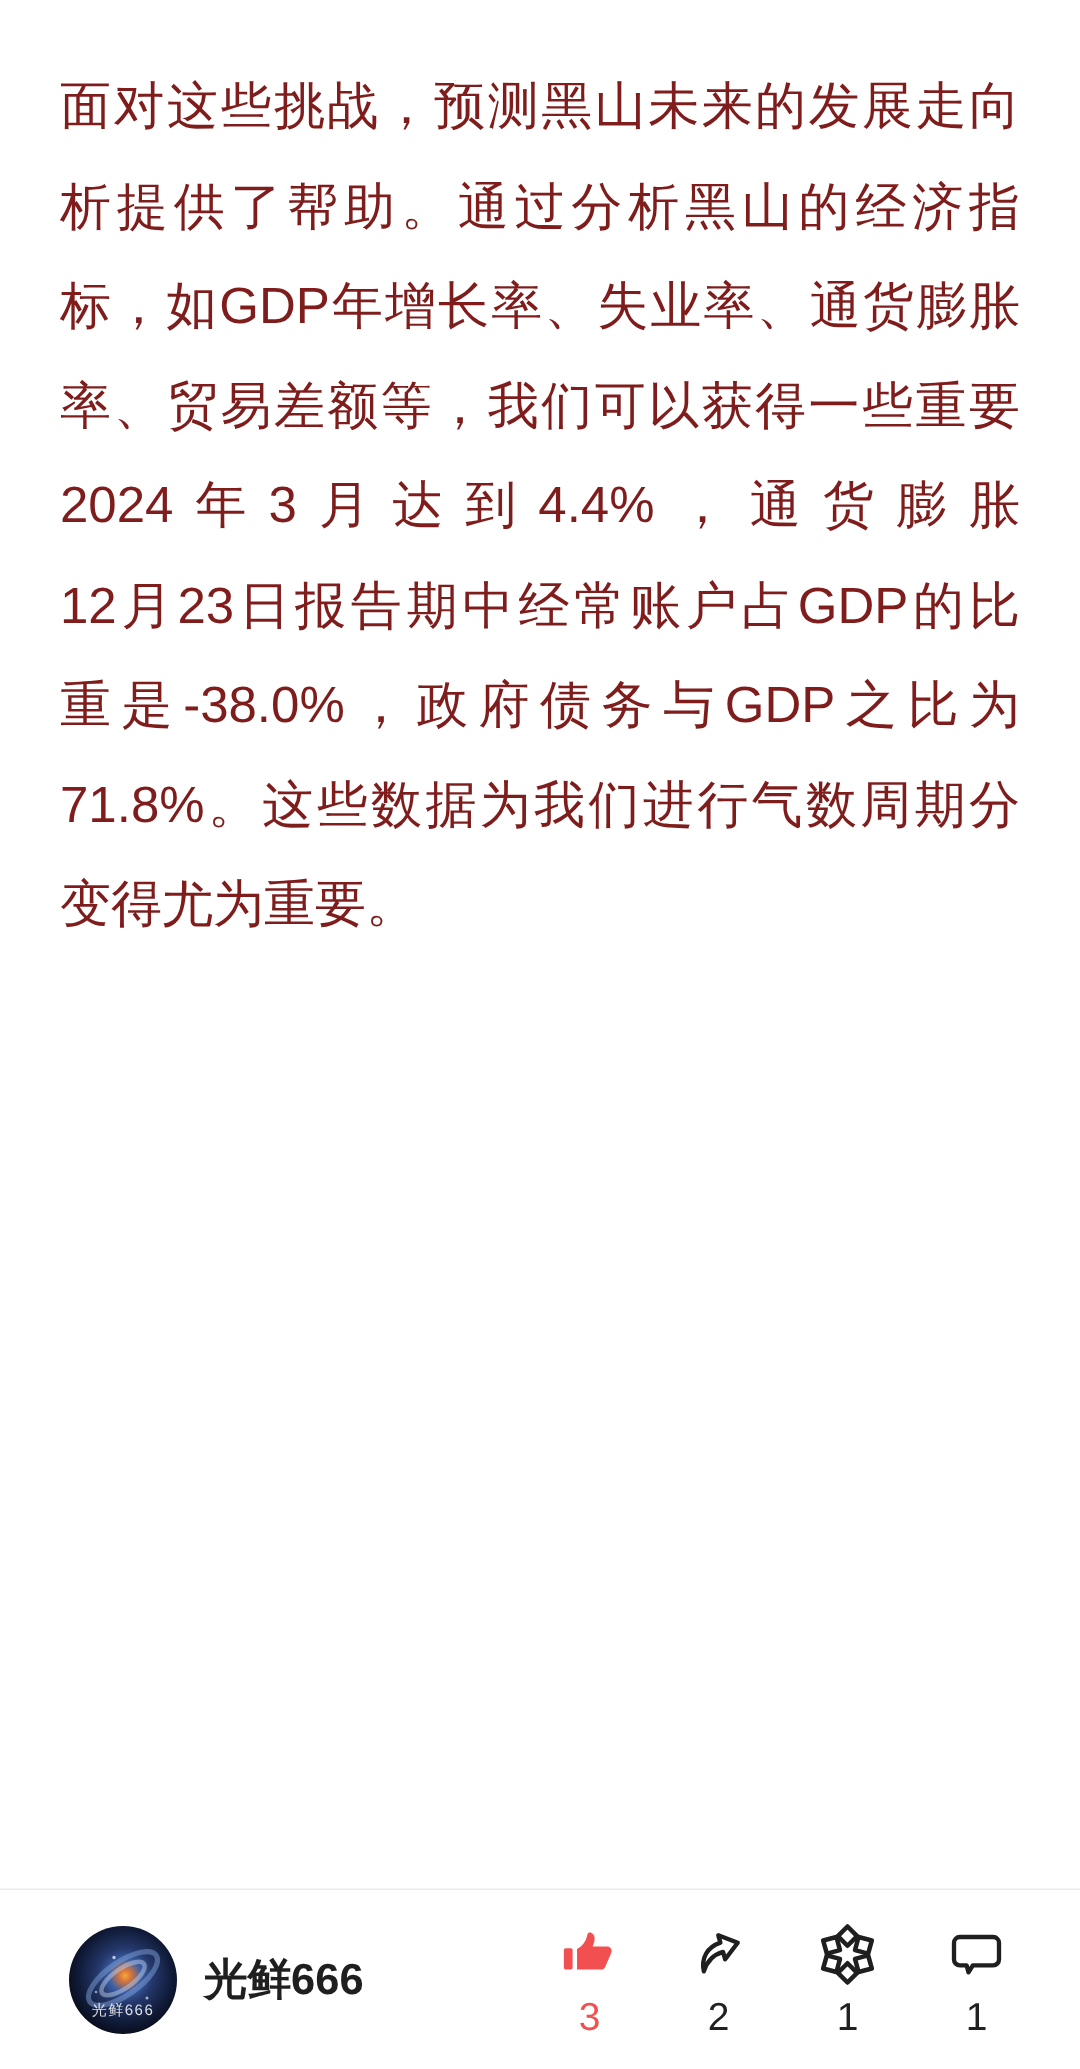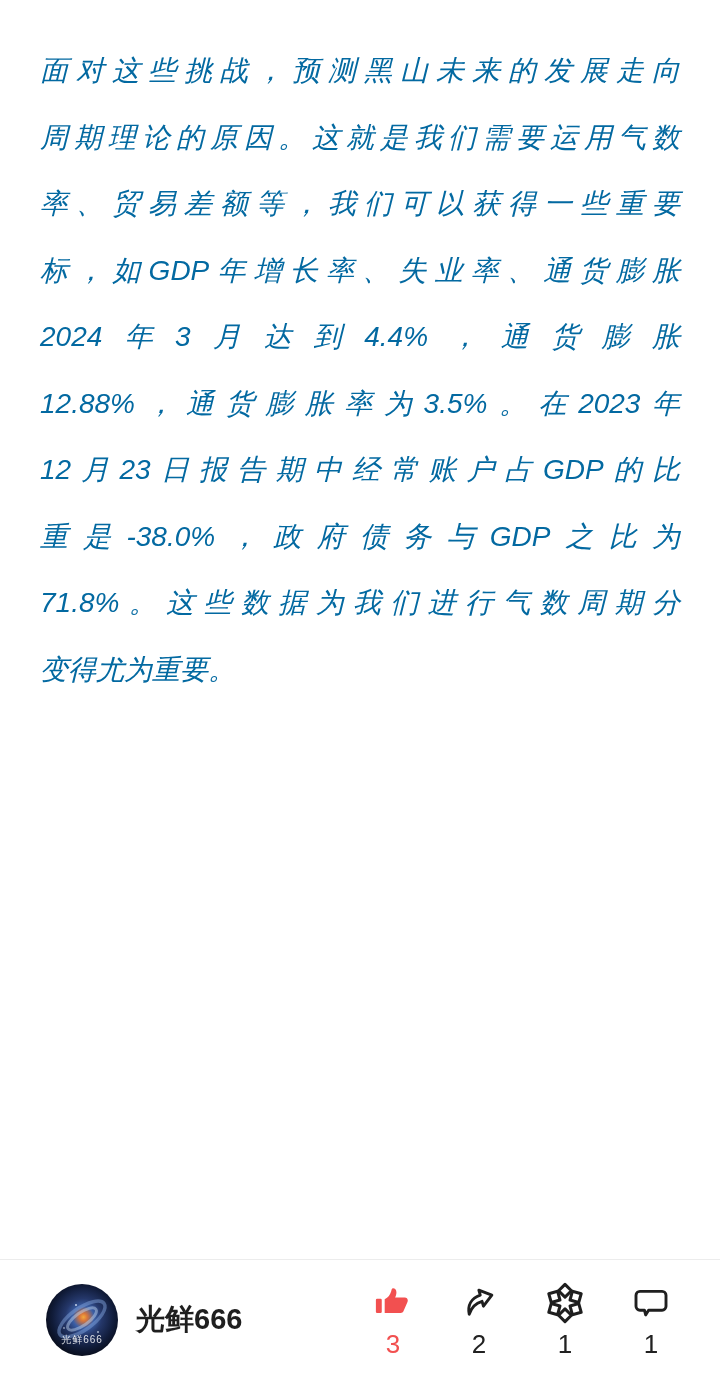--- a/index.html
+++ b/index.html
@@ -10,27 +10,26 @@
     overflow:hidden;
     font-family:"Liberation Sans","DejaVu Sans",sans-serif;
   }
   
   .article{
     padding:38px 40px 0 40px;
     color:#1a1a1a;
   }
   .para{margin:0 0 50px 0;}
   .line{
-    font-size:28px;
+    font-size:34px;
     line-height:66.5px;
     text-align:justify;
     text-align-last:justify;
     white-space:nowrap;
-    color:#0369a1;
-    font-style:italic;
+    color:#7f1d1d;
   }
   .line.last{
     text-align-last:left;
   }
   
   .bottom-bar{
     position:absolute;
     left:0;bottom:0;
     width:720px;height:120px;
     border-top:1px solid #ececec;
@@ -72,25 +71,24 @@
   }
   .action.like .count{color:#f25050;}
   .stroke-icon{stroke:#1f1f1f;fill:none;stroke-width:2.6;stroke-linejoin:round;stroke-linecap:round;}
 </style>
 </head>
 <body>
 
 <main class="article">
   <div class="para">
     <div class="line">面对这些挑战，预测黑山未来的发展走向</div>
-    <div class="line">周期理论的原因。这就是我们需要运用气数</div>
+    <div class="line">析提供了帮助。通过分析黑山的经济指</div>
+    <div class="line">标，如GDP年增长率、失业率、通货膨胀</div>
     <div class="line">率、贸易差额等，我们可以获得一些重要</div>
-    <div class="line">标，如GDP年增长率、失业率、通货膨胀</div>
     <div class="line">2024年3月达到4.4%，通货膨胀</div>
-    <div class="line">12.88%，通货膨胀率为3.5%。在2023年</div>
     <div class="line">12月23日报告期中经常账户占GDP的比</div>
     <div class="line">重是-38.0%，政府债务与GDP之比为</div>
     <div class="line">71.8%。这些数据为我们进行气数周期分</div>
     <div class="line last">变得尤为重要。</div>
   </div>
 </main>
 
 <footer class="bottom-bar">
   <div class="author">
     <div class="avatar">

